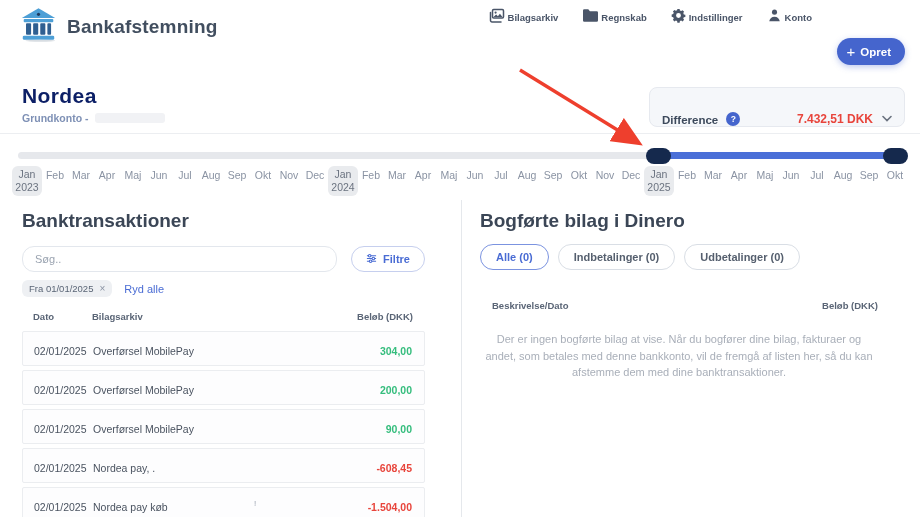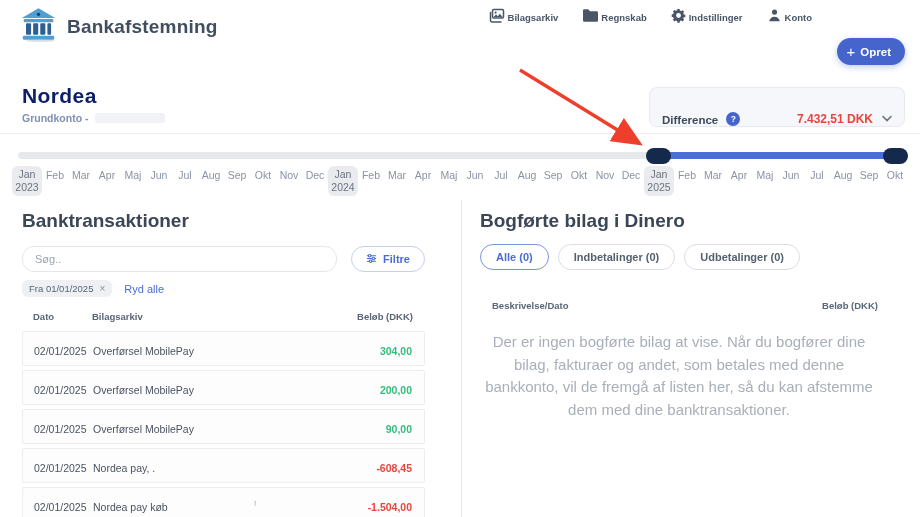--- a/index.html
+++ b/index.html
@@ -102,21 +102,21 @@
   
   .tabs { margin-top:12px; display:flex; gap:9px; }
   .tab { height:26px; padding:0 15px; border:1px solid #d9dee5; border-radius:13px;
     background:#fff; font-size:11px; font-weight:bold; color:#555f6e; display:flex;
     align-items:center; cursor:pointer; font-family:"Liberation Sans",sans-serif; }
   .tab.active { border-color:#7b93e0; color:#4a6cd4; }
 
   .booked-head { margin-top:30px; display:flex; justify-content:space-between; padding:0 0 0 12px; }
   .booked-head span { font-size:9.5px; font-weight:bold; color:#5a6576; }
 
-  .empty-state { margin:20px auto 0; max-width:410px; text-align:center; font-size:15px;
+  .empty-state { margin:20px auto 0; max-width:410px; text-align:center; font-size:11px;
     line-height:1.5; color:#a9afb9; }
 </style>
 </head>
 <body>
 
 <div class="stage">
 
   <div class="topbar">
     <div class="brand">
       <span>

